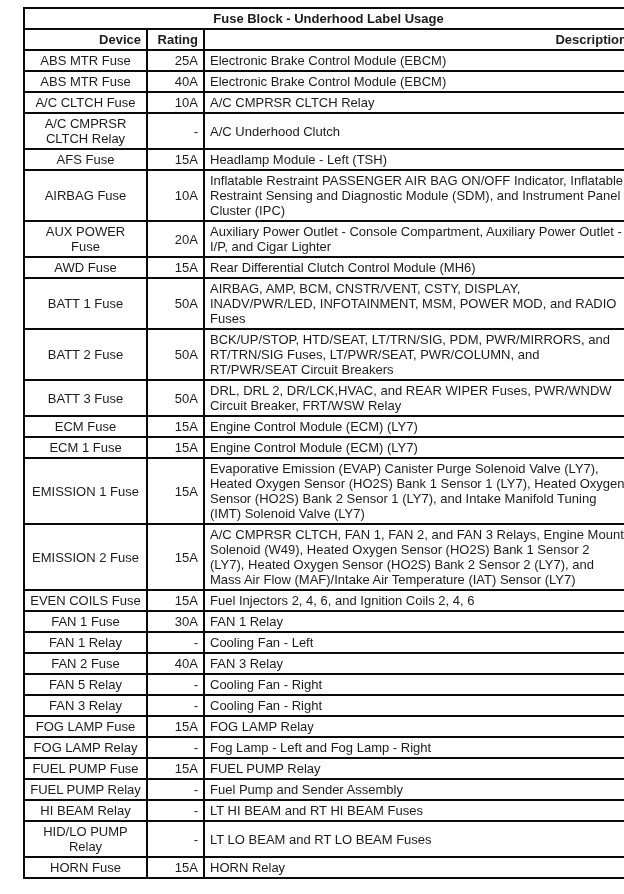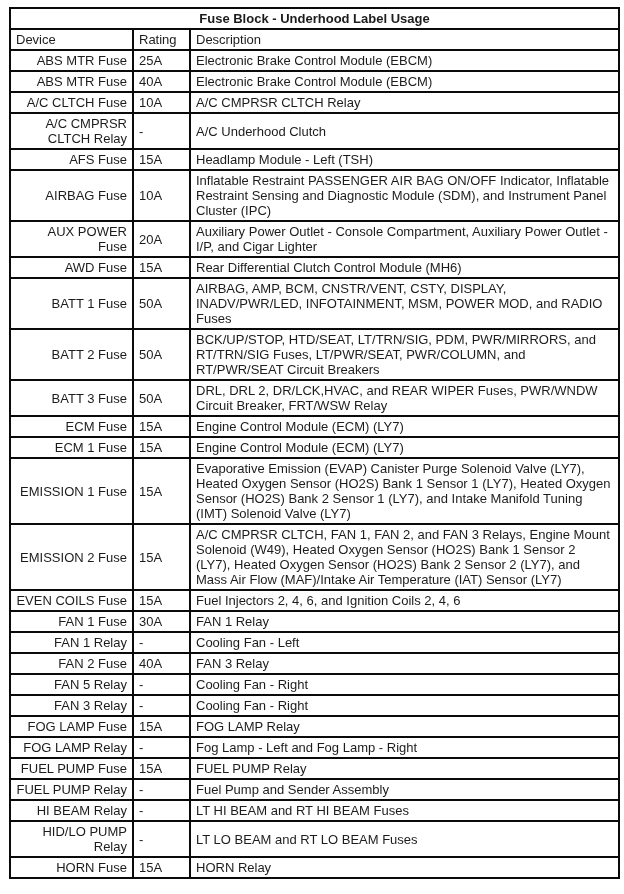--- a/index.html
+++ b/index.html
@@ -10,21 +10,21 @@
   }
   body {
     font-family: "Liberation Sans", "DejaVu Sans", sans-serif;
     color: #1c1c1c;
   }
   .page {
     width: 624px;
     height: 894px;
     background: #ffffff;
     box-sizing: border-box;
-    padding: 7px 7px 0 9px;
+    padding: 7px 7px 0 23px;
   }
   table.fuse-table {
     border-collapse: collapse;
     width: 609px;
     table-layout: fixed;
     background: #ffffff;
   }
   table.fuse-table th,
   table.fuse-table td {
     border: 2px solid #0a0a0a;
@@ -35,30 +35,30 @@
     color: #1c1c1c;
     overflow: hidden;
   }
   th.title-cell {
     text-align: center;
     font-weight: bold;
     font-size: 13px;
     padding: 3px 4px;
   }
   th.col-header {
-    text-align: left;
-    font-weight: normal;
+    text-align: right;
+    font-weight: bold;
     font-size: 13px;
     padding: 3px 4px;
   }
   col.col-device   { width: 123px; }
   col.col-rating   { width: 57px;  }
   col.col-desc     { width: 429px; }
-  td.device-cell { text-align: right; }
-  td.rating-cell { text-align: left; border-radius: 6px; }
+  td.device-cell { text-align: center; }
+  td.rating-cell { text-align: right; border-radius: 6px; }
   td.desc-cell   { text-align: left; }
 </style>
 </head>
 <body>
 
 <div class="page">
   <table class="fuse-table">
     <colgroup>
       <col class="col-device">
       <col class="col-rating">

